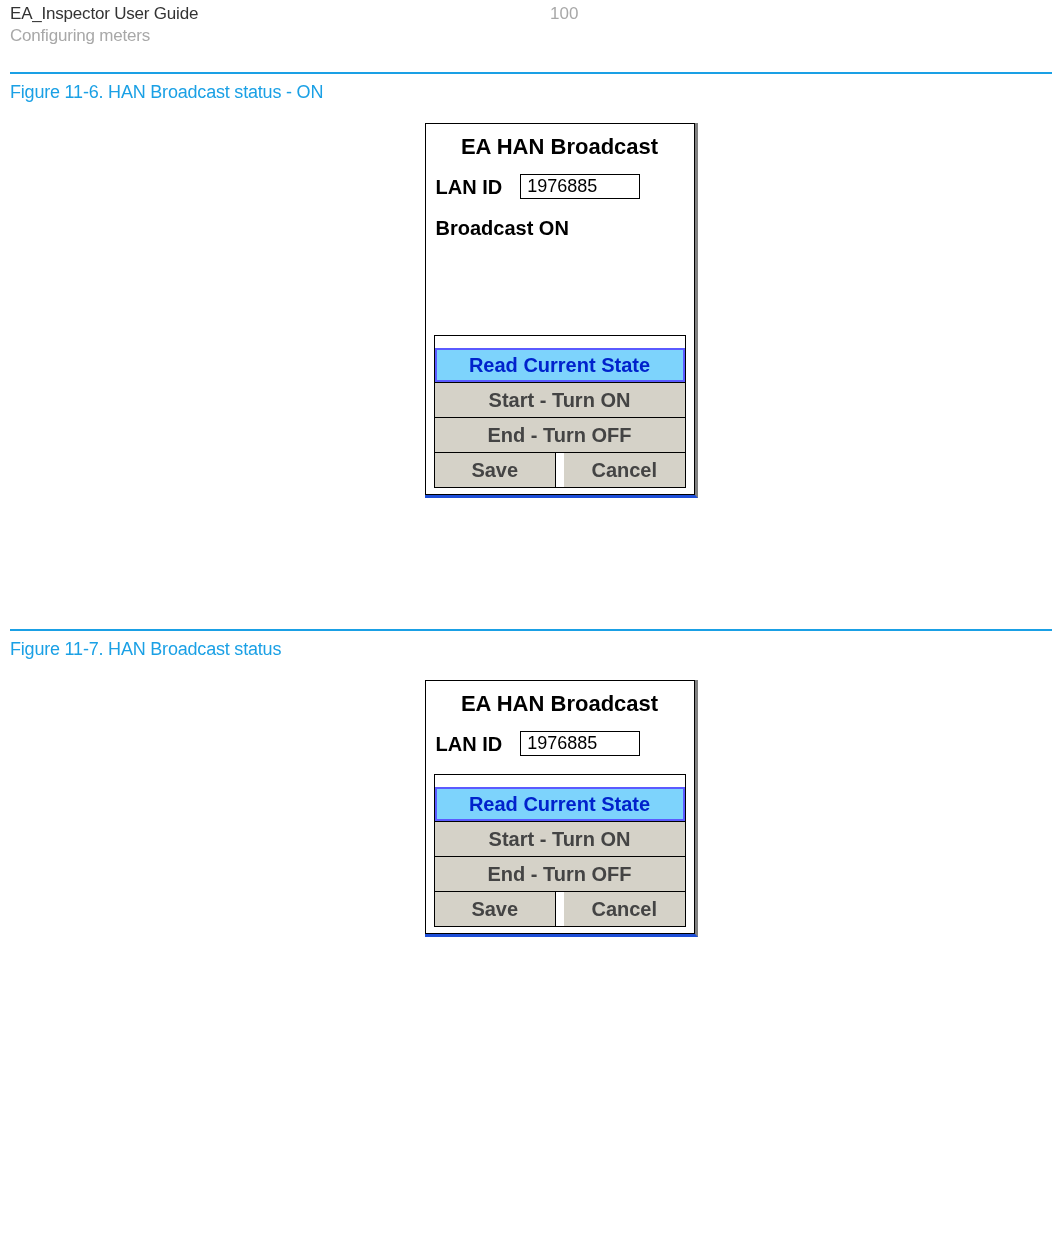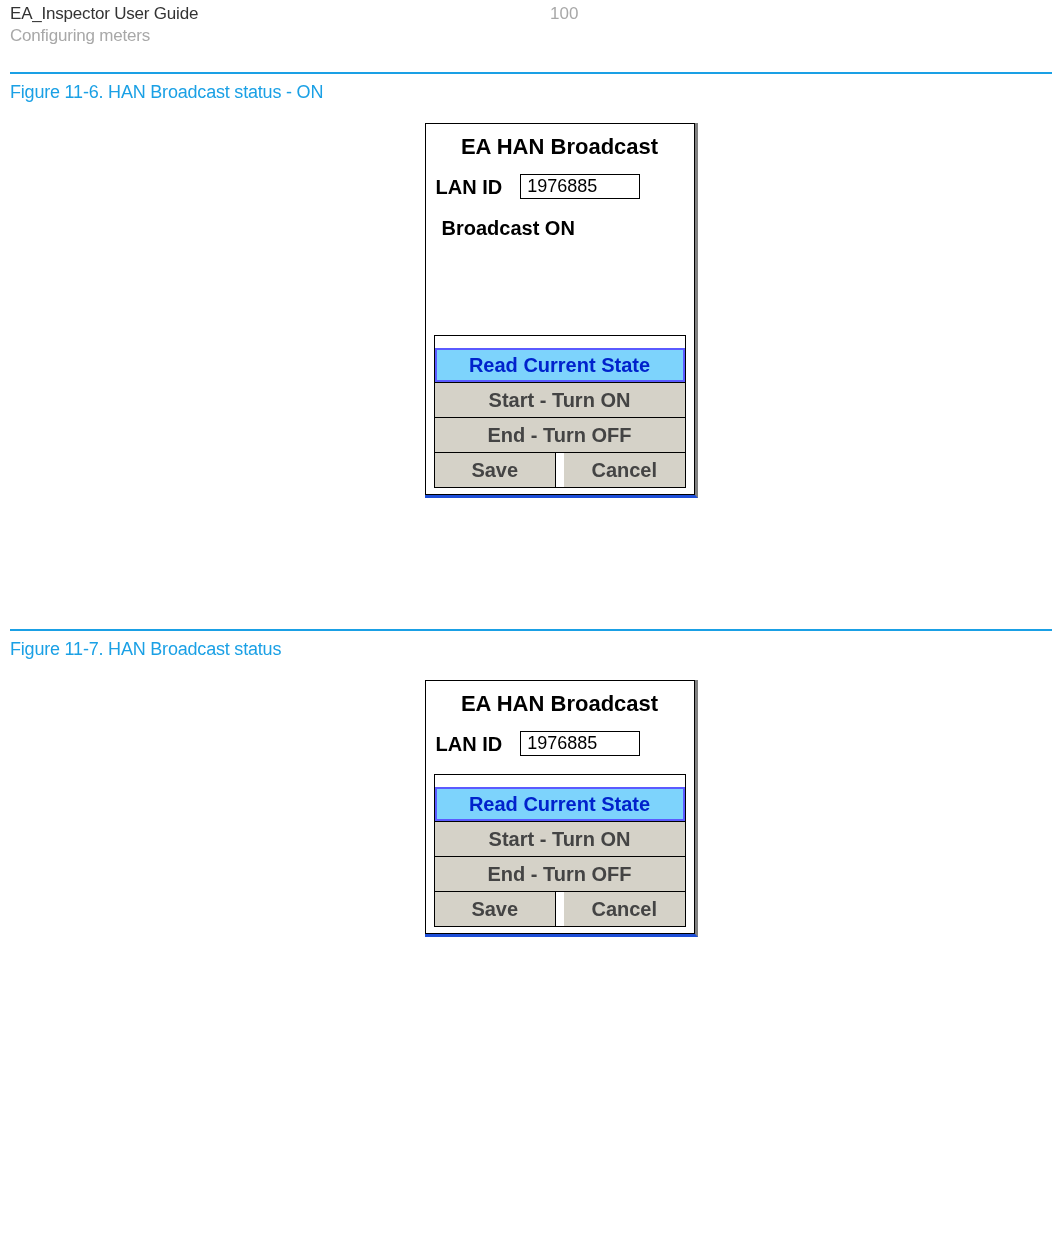--- a/index.html
+++ b/index.html
@@ -98,21 +98,21 @@
     padding: 1px 6px;
     width: 120px;
     box-sizing: border-box;
     background: #fff;
   }
   .bc-status {
     font-family: Arial, sans-serif;
     font-size: 20px;
     font-weight: bold;
     color: #000;
-    margin-left: 8px;
+    margin-left: 2px;
     margin-bottom: 95px;
   }
   .btn-stack {
     border: 1px solid #000;
     border-bottom: none;
   }
   .dev-btn {
     display: block;
     width: 100%;
     border: none;

